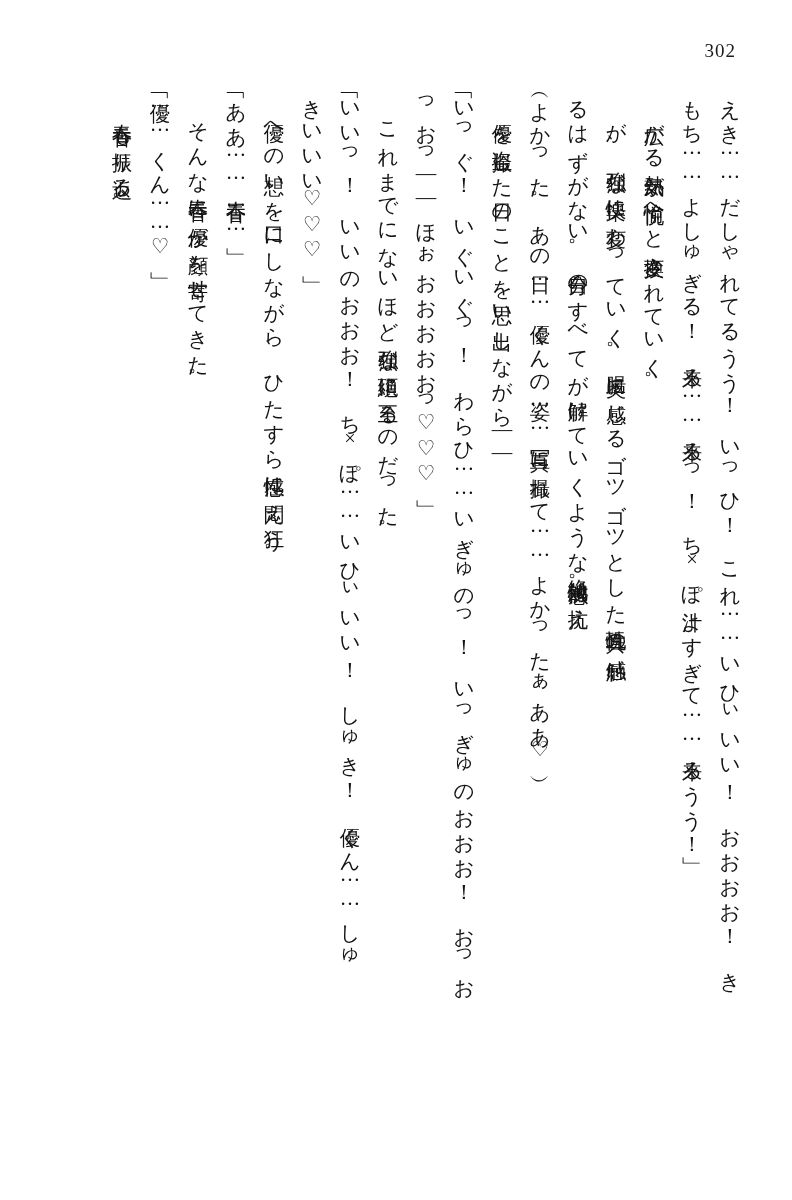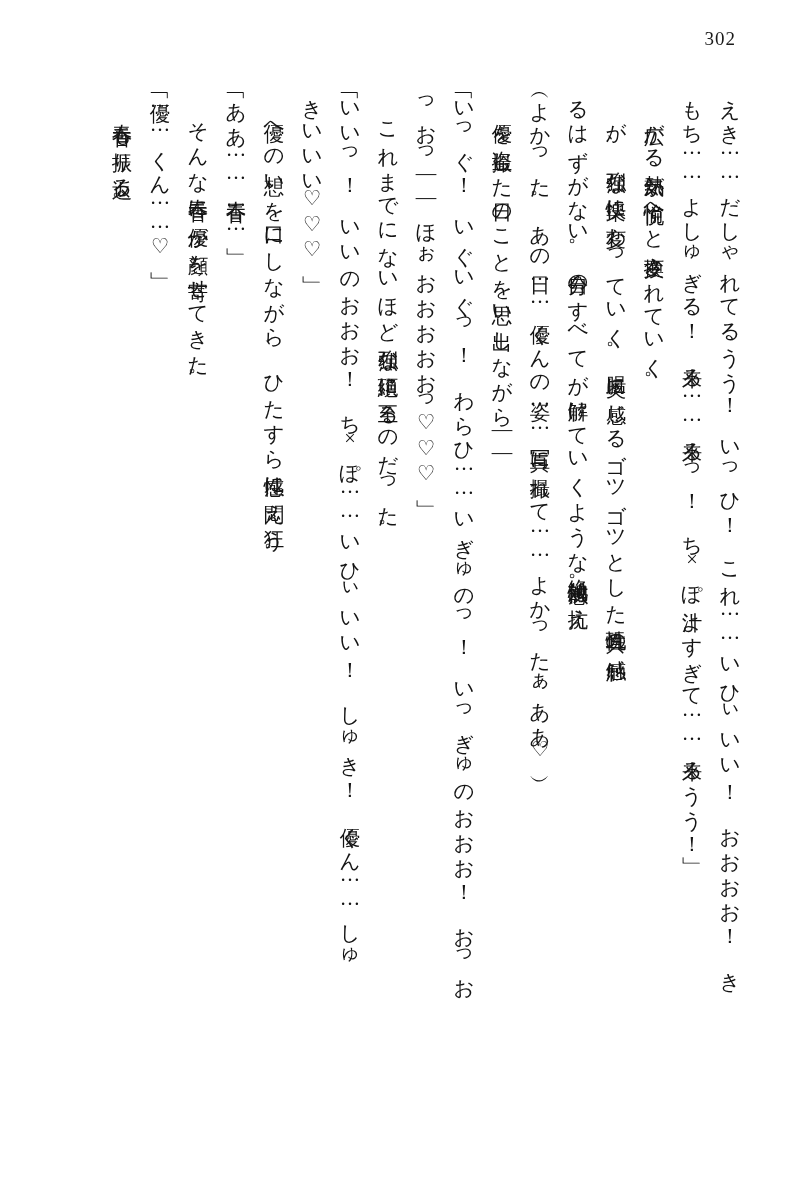--- a/index.html
+++ b/index.html
@@ -16,21 +16,21 @@
   }
   .page {
     position: relative;
     width: 792px;
     height: 1200px;
     background: #ffffff;
     box-sizing: border-box;
   }
   .page-number {
     position: absolute;
-    top: 28px;
+    top: 40px;
     right: 56px;
     font-size: 19px;
     letter-spacing: 1px;
     color: #1a1a1a;
     font-family: "Liberation Serif", "DejaVu Serif", serif;
   }
   .body-text {
     position: absolute;
     top: 86px;
     right: 52px;

